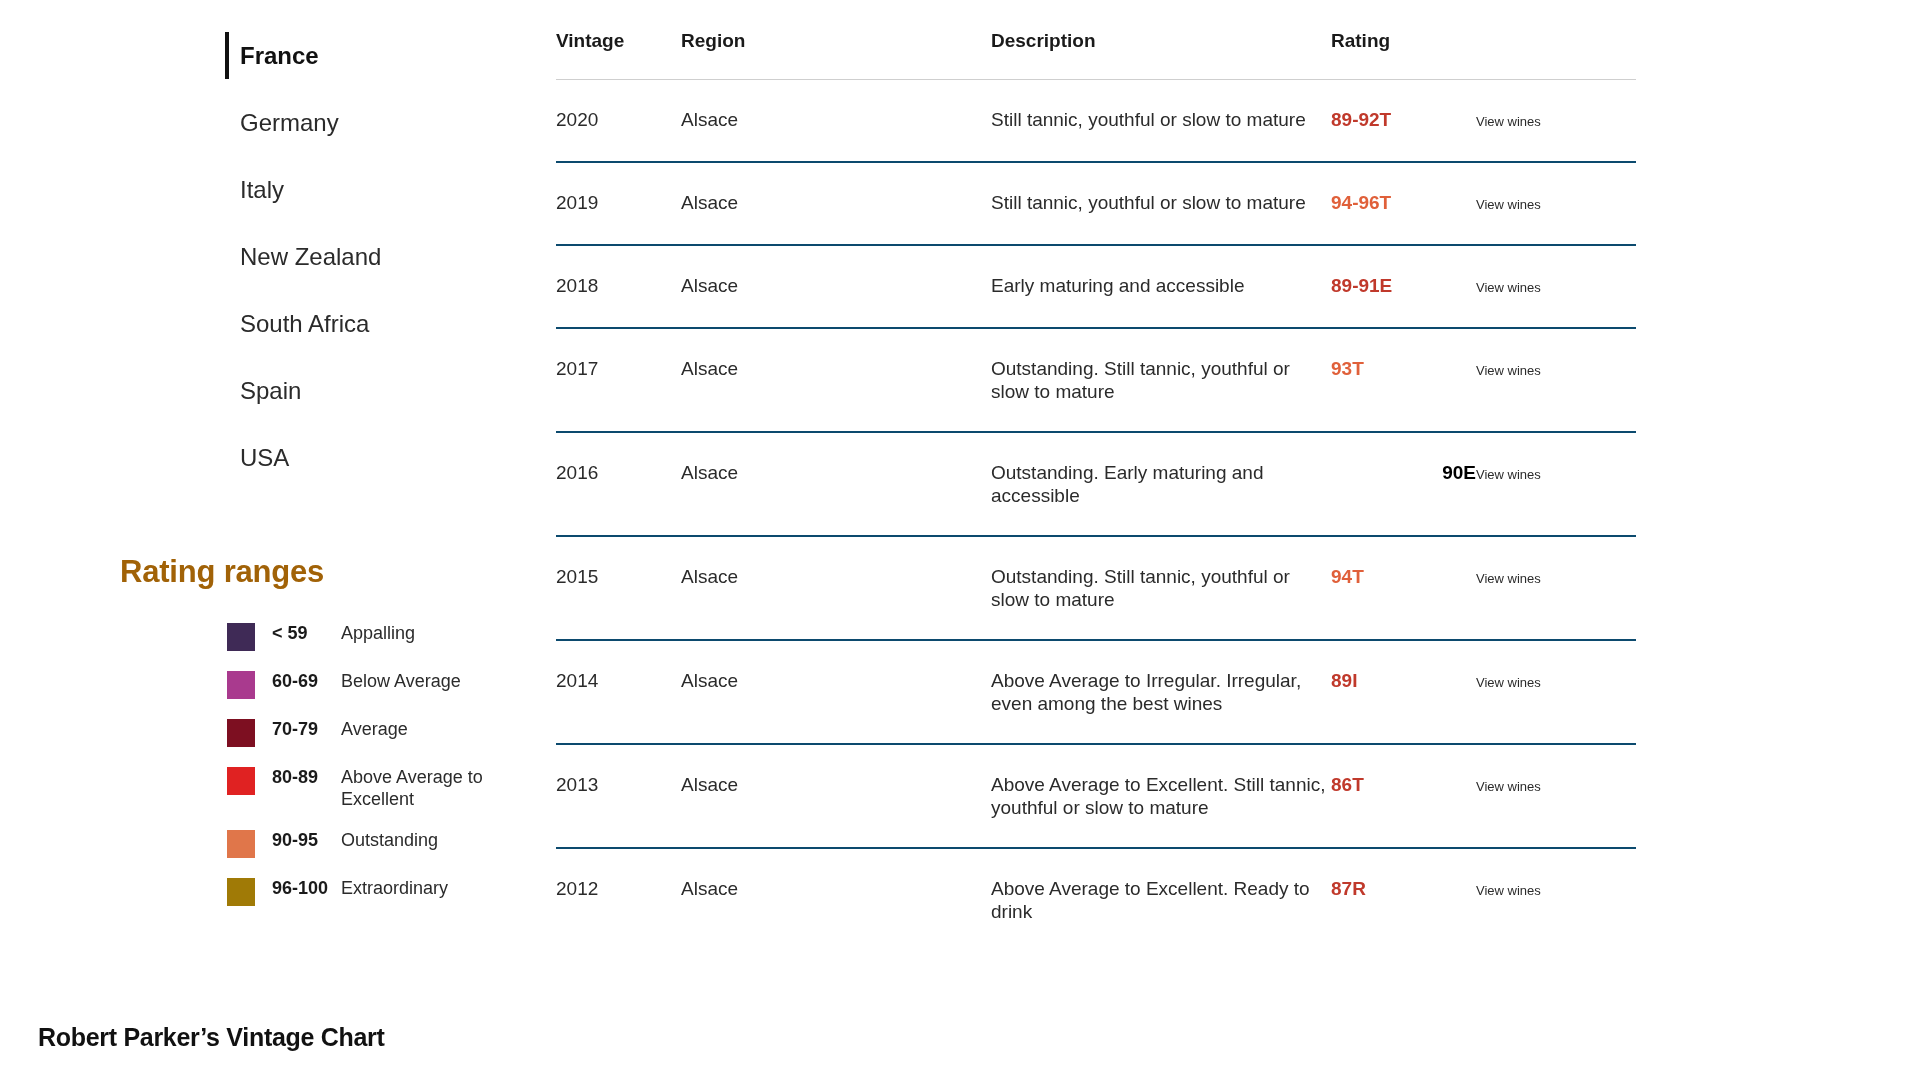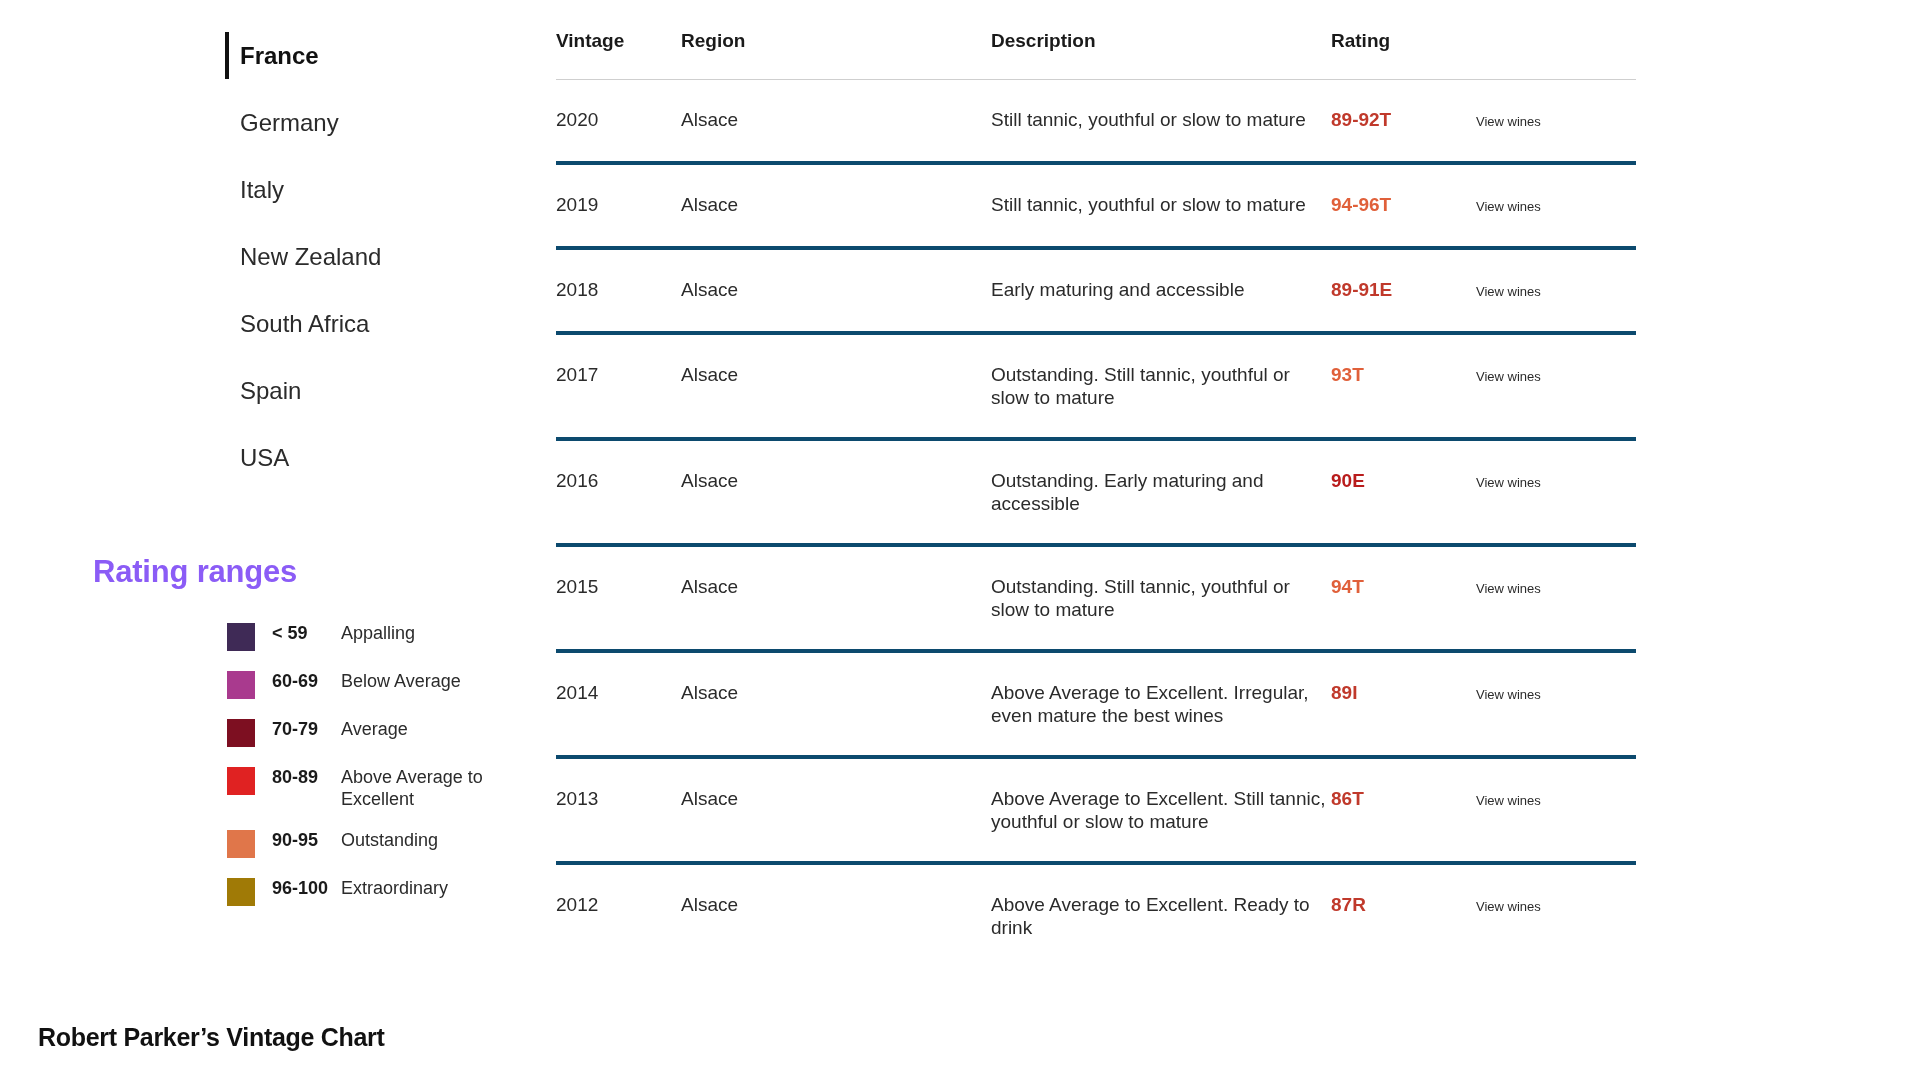--- a/index.html
+++ b/index.html
@@ -55,25 +55,25 @@
     position: absolute;
     left: 225px;
     top: 10px;
     bottom: 10px;
     width: 4px;
     background: #111;
   }
 
   .ratings-title {
     margin: 63px 0 0 0;
-    padding-left: 93px;
+    padding-left: 120px;
     font-size: 31px;
     font-weight: bold;
     letter-spacing: -0.2px;
-    color: #8b5cf6;
+    color: #a16207;
   }
 
   .ranges {
     margin-top: 32px;
     padding-left: 227px;
   }
 
   .range-row {
     display: flex;
     align-items: flex-start;
@@ -134,21 +134,21 @@
     color: #1a1a1a;
     padding: 0 0 27px 0;
     border-bottom: 1px solid #cfcfcf;
     vertical-align: top;
   }
 
   table.vintage td {
     font-size: 19px;
     color: #2b2b2b;
     padding: 28px 0 28px 0;
-    border-bottom: 4px solid #0c4a6e;
+    border-bottom: 2px solid #0c4a6e;
     vertical-align: top;
     line-height: 23px;
   }
 
   table.vintage tr:last-child td {
     border-bottom: none;
   }
 
   .col-vintage { width: 125px; }
   .col-region  { width: 310px; }
@@ -274,34 +274,34 @@
             <td class="col-vintage">2017</td>
             <td class="col-region">Alsace</td>
             <td class="col-desc">Outstanding. Still tannic, youthful or slow to mature</td>
             <td class="col-rating rating" style="color: rgb(224, 96, 58);">93T</td>
             <td class="col-link"><span class="link">View wines</span></td>
           </tr>
           <tr>
             <td class="col-vintage">2016</td>
             <td class="col-region">Alsace</td>
             <td class="col-desc">Outstanding. Early maturing and accessible</td>
-            <td class="col-rating rating" style="color: #b91c1c;">90E</td>
+            <td class="col-rating rating" style="color: #000000; text-align: right;">90E</td>
             <td class="col-link"><span class="link">View wines</span></td>
           </tr>
           <tr>
             <td class="col-vintage">2015</td>
             <td class="col-region">Alsace</td>
             <td class="col-desc">Outstanding. Still tannic, youthful or slow to mature</td>
             <td class="col-rating rating" style="color: rgb(224, 96, 58);">94T</td>
             <td class="col-link"><span class="link">View wines</span></td>
           </tr>
           <tr>
             <td class="col-vintage">2014</td>
             <td class="col-region">Alsace</td>
-            <td class="col-desc">Above Average to Excellent. Irregular, even mature the best wines</td>
+            <td class="col-desc">Above Average to Irregular. Irregular, even among the best wines</td>
             <td class="col-rating rating" style="color: rgb(192, 57, 43);">89I</td>
             <td class="col-link"><span class="link">View wines</span></td>
           </tr>
           <tr>
             <td class="col-vintage">2013</td>
             <td class="col-region">Alsace</td>
             <td class="col-desc">Above Average to Excellent. Still tannic, youthful or slow to mature</td>
             <td class="col-rating rating" style="color: rgb(192, 57, 43);">86T</td>
             <td class="col-link"><span class="link">View wines</span></td>
           </tr>

